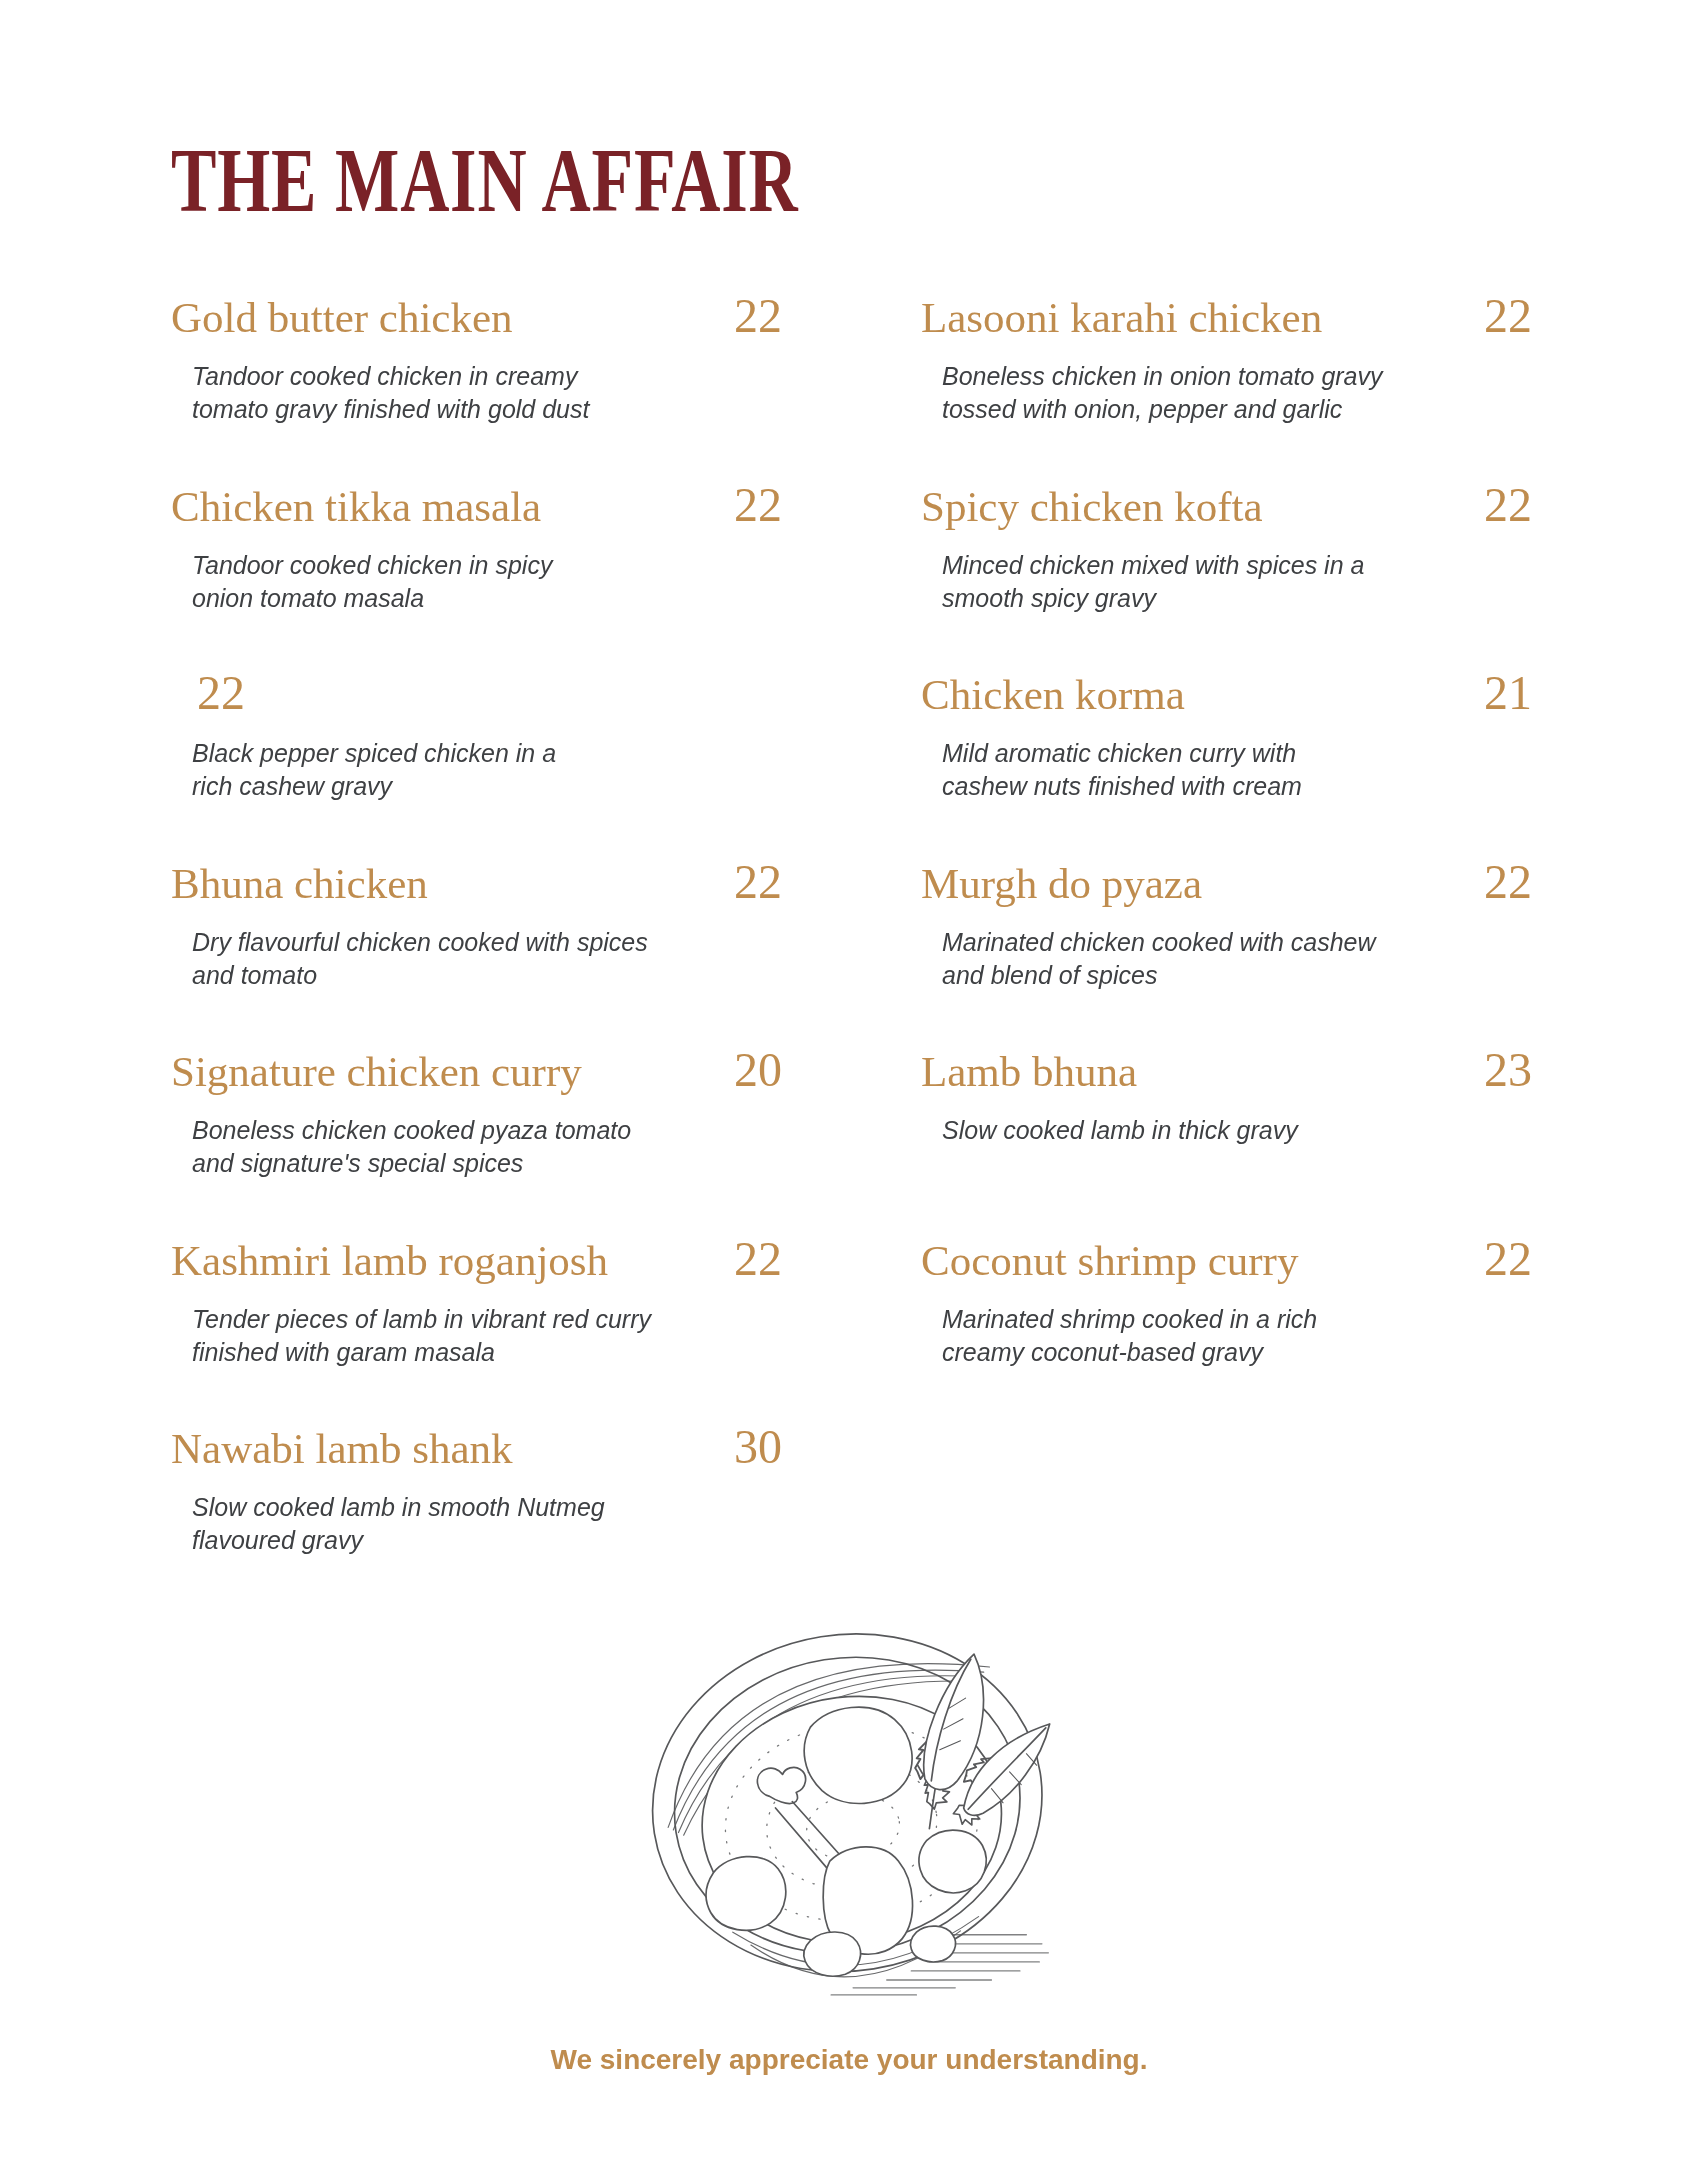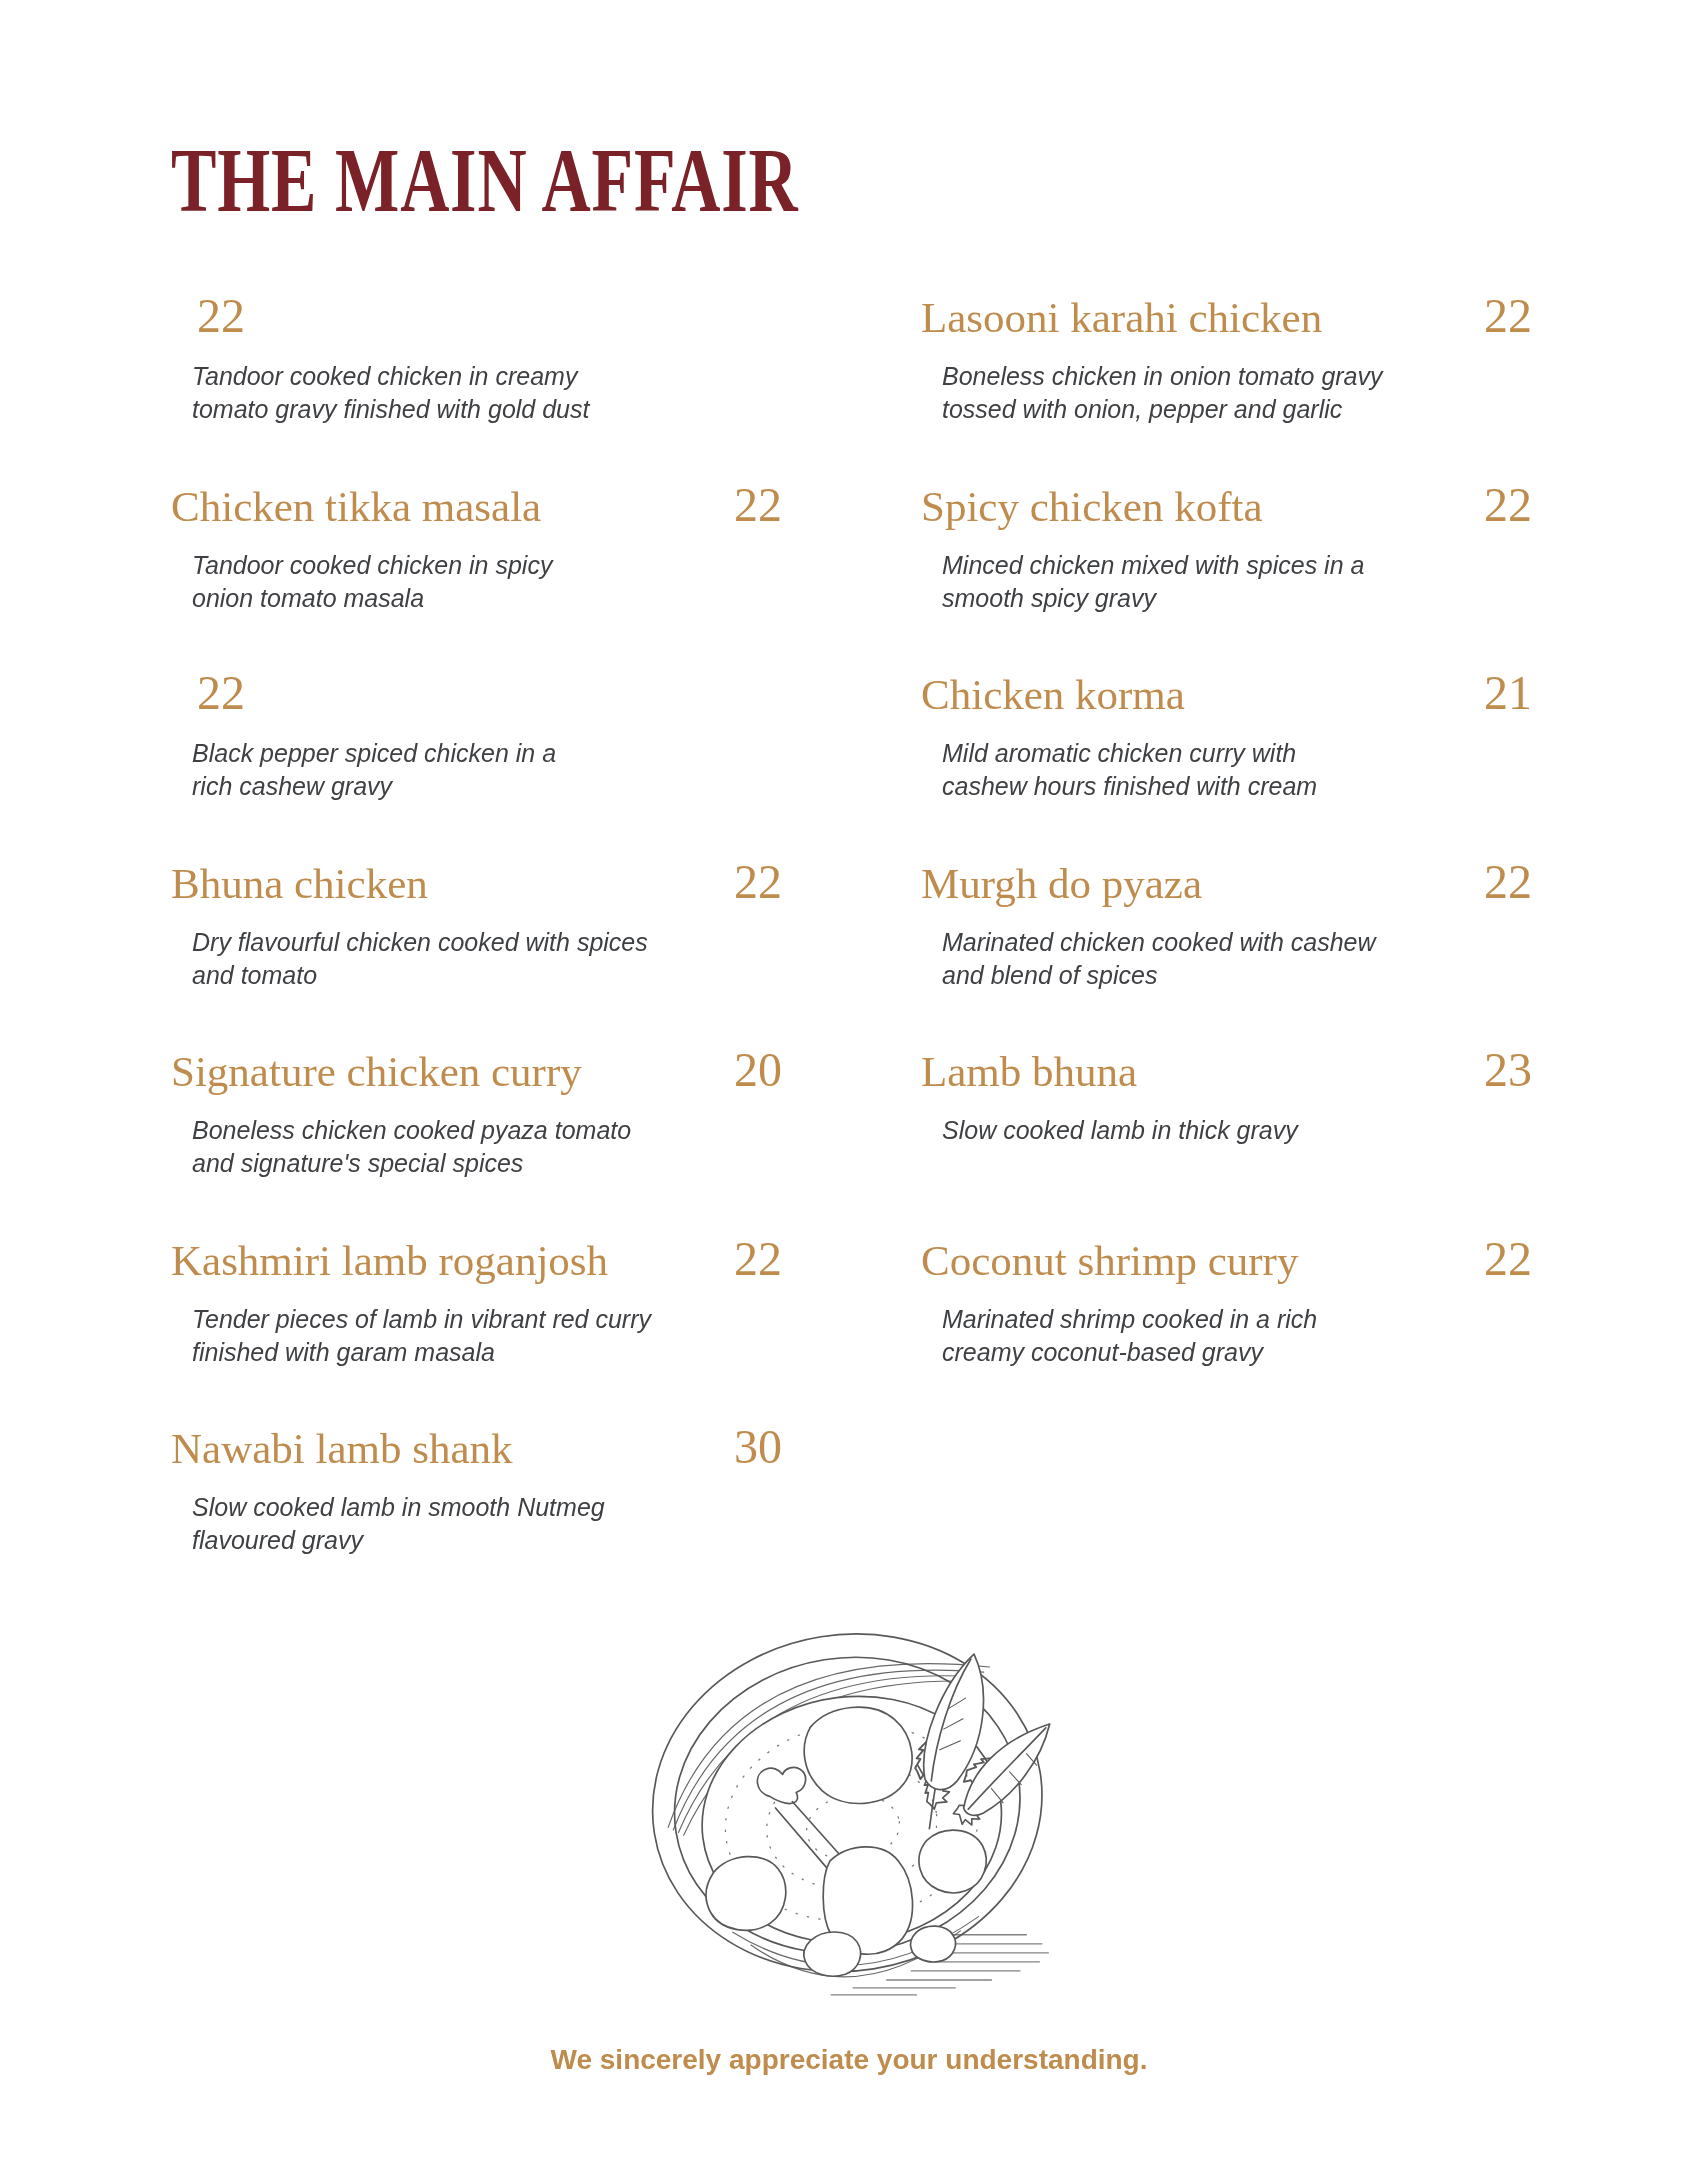--- a/index.html
+++ b/index.html
@@ -61,20 +61,21 @@
 <body>
 
 <div class="page">
 
   <h1 class="page-title">THE MAIN AFFAIR</h1>
 
   <div class="menu-grid">
 
     <article class="item" style="grid-column:1;grid-row:1">
       <div class="item-head">
+        <h3 class="item-name">Gold butter chicken</h3>
         <span class="item-price">22</span>
       </div>
       <p class="item-desc">Tandoor cooked chicken in creamy
 tomato gravy finished with gold dust</p>
     </article>
 
     <article class="item" style="grid-column:1;grid-row:2">
       <div class="item-head">
         <h3 class="item-name">Chicken tikka masala</h3>
         <span class="item-price">22</span>
@@ -144,21 +145,21 @@
       <p class="item-desc">Minced chicken mixed with spices in a
 smooth spicy gravy</p>
     </article>
 
     <article class="item" style="grid-column:2;grid-row:3">
       <div class="item-head">
         <h3 class="item-name">Chicken korma</h3>
         <span class="item-price">21</span>
       </div>
       <p class="item-desc">Mild aromatic chicken curry with
-cashew hours finished with cream</p>
+cashew nuts finished with cream</p>
     </article>
 
     <article class="item" style="grid-column:2;grid-row:4">
       <div class="item-head">
         <h3 class="item-name">Murgh do pyaza</h3>
         <span class="item-price">22</span>
       </div>
       <p class="item-desc">Marinated chicken cooked with cashew
 and blend of spices</p>
     </article>

